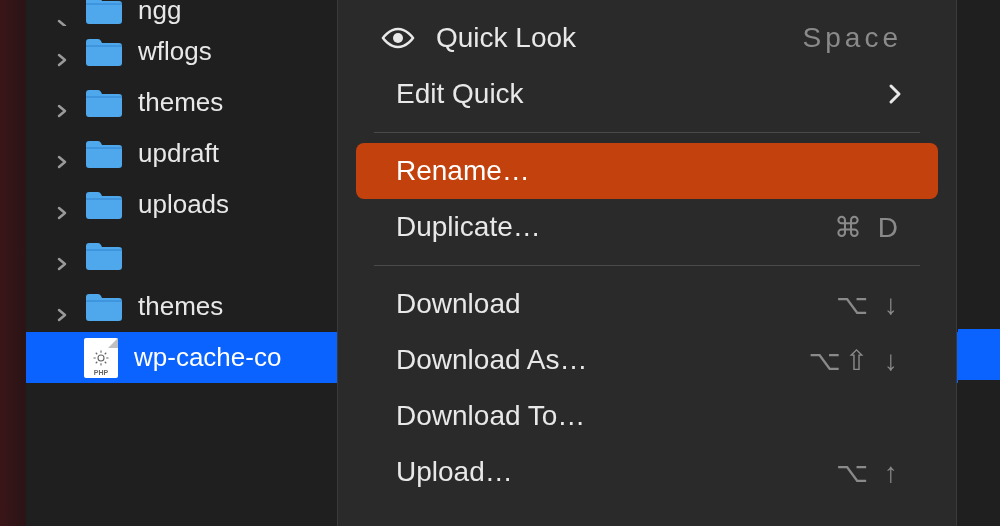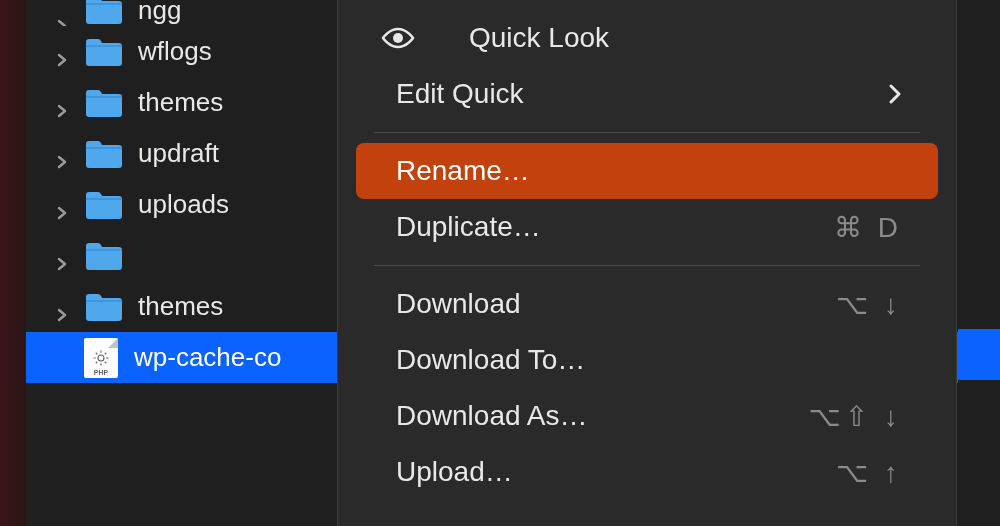--- a/index.html
+++ b/index.html
@@ -123,21 +123,20 @@
       color: #e8e8e8;
       font-size: 28px;
       font-weight: 400;
       margin-left: 18px;
       margin-right: 18px;
       border-radius: 8px;
       position: relative;
     }
     .menu-item.with-icon {
       padding-left: 18px;
-      gap: 33px;
     }
     .menu-item.selected {
       background: #c2410c;
       color: #ffffff;
     }
     .menu-item .leading-icon {
       width: 48px;
       display: flex;
       justify-content: center;
       margin-right: 14px;
@@ -313,20 +312,21 @@
 <div class="context-menu">
 
   <div class="menu-item with-icon first">
     <span class="leading-icon">
       <svg class="eye-icon" viewBox="0 0 36 24">
           <path d="M18 3 C9 3 3 12 3 12 C3 12 9 21 18 21 C27 21 33 12 33 12 C33 12 27 3 18 3 Z" fill="none" stroke="#e8e8e8" stroke-width="2.4"></path>
           <circle cx="18" cy="12" r="5" fill="#e8e8e8"></circle>
         </svg>
     </span>
     <span class="label">Quick Look</span>
+    <span class="shortcut">Space</span>
   </div>
 
   <div class="menu-item">
     <span class="label">Edit Quick</span>
     <span class="shortcut chevron-arrow">
       <svg width="14" height="22" viewBox="0 0 14 22">
           <path d="M3 3 L11 11 L3 19" stroke="#e8e8e8" stroke-width="3" fill="none" stroke-linecap="round" stroke-linejoin="round"></path>
         </svg>
     </span>
   </div>
@@ -343,26 +343,26 @@
   </div>
 
   <div class="menu-separator"></div>
 
   <div class="menu-item">
     <span class="label">Download</span>
     <span class="shortcut">⌥ ↓</span>
   </div>
 
   <div class="menu-item">
-    <span class="label">Download To…</span>
-  </div>
-
-  <div class="menu-item">
     <span class="label">Download As…</span>
     <span class="shortcut">⌥⇧ ↓</span>
+  </div>
+
+  <div class="menu-item">
+    <span class="label">Download To…</span>
   </div>
 
   <div class="menu-item">
     <span class="label">Upload…</span>
     <span class="shortcut">⌥ ↑</span>
   </div>
 
 </div>
 
 <div class="right-strip">

